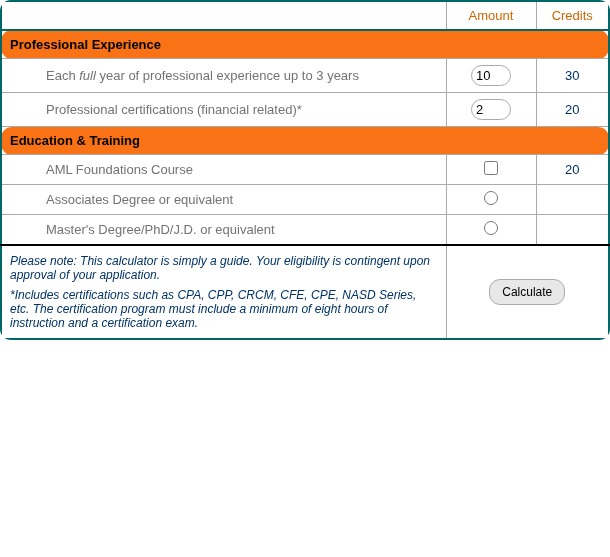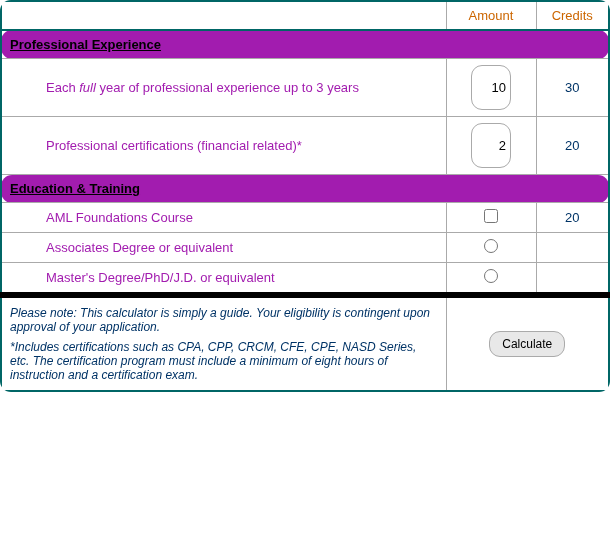--- a/index.html
+++ b/index.html
@@ -30,35 +30,34 @@
       border-top: 2px solid #006666;
       border-bottom: 1px solid #aaa;
     }
 
     .header-row th:first-child {
       border-left: none;
       border-top: none;
     }
 
     .section-header td {
-      background: #a21caf;
+      background: #f97316;
       font-weight: bold;
       color: #000;
       border-left: none;
       border-right: none;
-      text-decoration: underline;
     }
 
     .data-row td {
       background: #fff;
       color: #003366;
     }
 
     .data-row td:first-child {
-      color: #a21caf;
+      color: #737373;
       padding-left: 44px;
     }
 
     .amount-col {
       width: 90px;
       text-align: center;
       border-left: 1px solid #006666;
     }
 
     .credits-col {
@@ -67,23 +66,23 @@
       border-left: 1px solid #006666;
     }
 
     .label-col {
       width: 445px;
     }
 
     input[type="text"] {
       width: 40px;
       border: 1px solid #aaa;
-      padding: 14px 4px;
+      padding: 2px 4px;
       font-size: 13px;
-      text-align: right;
+      text-align: left;
     }
 
     input[type="checkbox"] {
       width: 14px;
       height: 14px;
     }
 
     input[type="radio"] {
       width: 14px;
       height: 14px;
@@ -199,21 +198,21 @@
     <tr class="data-row">
       <td class="label-col">Master's Degree/PhD/J.D. or equivalent</td>
       <td class="amount-col" style="text-align:center;">
         <input type="radio" name="degree" style="">
       </td>
       <td class="credits-col"></td>
     </tr>
 
 
 
-    <tr class="note-row" style="border-top: 6px solid #000000;">
+    <tr class="note-row" style="border-top: 2px solid #000000;">
       <td class="label-col" style="font-style:italic;">
         <p style="margin-bottom: 6px;">Please note:  This calculator is simply a guide. Your eligibility is contingent upon approval of your application.</p>
         <p>*Includes certifications such as CPA, CPP, CRCM, CFE, CPE, NASD Series, etc. The certification program must include a minimum of eight hours of instruction and a certification exam.</p>
       </td>
       <td colspan="2" style="text-align:center; vertical-align:middle;">
         <button class="calculate-btn">Calculate</button>
       </td>
     </tr>
   </tbody>
 </table>

